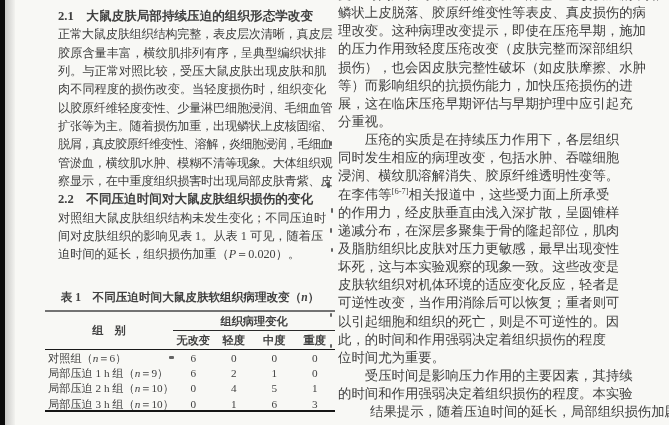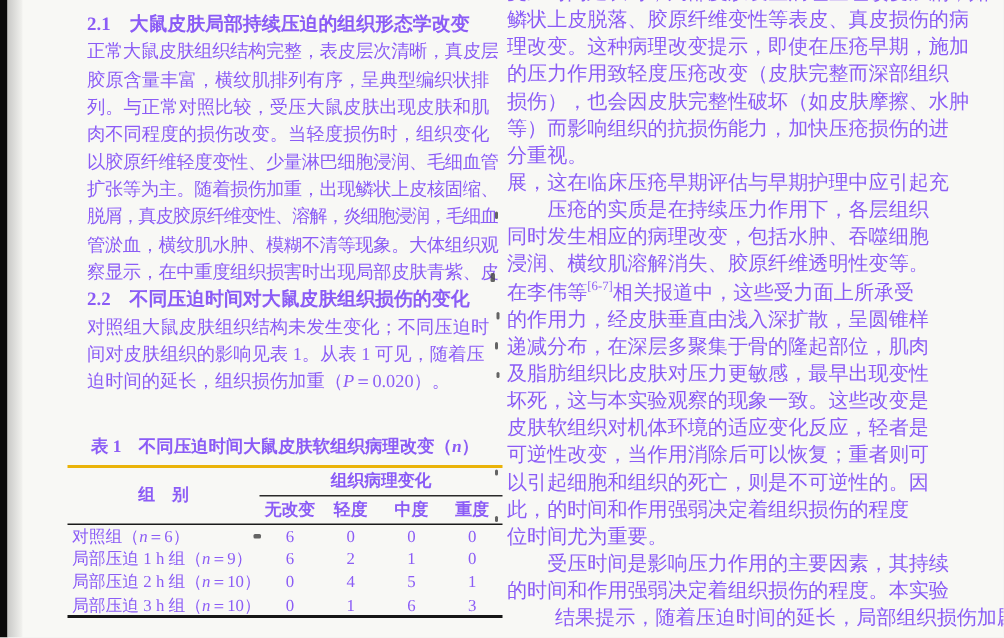--- a/index.html
+++ b/index.html
@@ -1,32 +1,32 @@
 <!DOCTYPE html>
 <html><head>
 <meta charset="utf-8">
 <style>
   html,body{margin:0;padding:0;}
   body{width:669px;height:425px;position:relative;background:#e9e9e7;}
   .page{position:absolute;left:0;top:0;width:669px;height:425px;overflow:hidden;
-        background:#f8f8f5;font-family:"Liberation Serif","DejaVu Serif",serif;color:#8b5cf6;}
+        background:#f8f8f5;font-family:"Liberation Serif","DejaVu Serif",serif;color:#404040;}
   .leftbar{position:absolute;left:0;top:0;width:5px;height:425px;background:#0a0a0a;}
   .edge{position:absolute;left:5px;top:0;width:10px;height:425px;
         background:linear-gradient(90deg,#c9c9c7,#f2f2ef);}
   .col{position:absolute;}
   .ln{position:relative;white-space:nowrap;}
   #left-col .ln{height:18.35px;line-height:18.35px;font-size:12.2px;}
   #right-col .ln{height:18.15px;line-height:18.15px;font-size:13.4px;}
   #left-col .ln.h,#right-col .ln.h{font-weight:bold;font-size:12.6px;}
   sup{font-size:8.5px;line-height:0;text-align:center;}
   i{font-style:italic;font-family:"Liberation Serif","DejaVu Serif",serif;}
   .t-title{position:absolute;left:45px;top:291px;width:290px;text-align:center;
            font-weight:bold;font-size:11.6px;line-height:13px;}
   .t-box{position:absolute;left:45px;top:310px;width:290px;height:98px;
-         border-top:2px solid #eab308;border-bottom:2px solid #161616;font-size:11.2px;}
+         border-top:2px solid #737373;border-bottom:2px solid #161616;font-size:11.2px;}
   .t-group{position:absolute;left:128px;top:2px;width:162px;text-align:center;font-weight:bold;line-height:15px;}
   .t-halfrule{position:absolute;left:128px;top:18px;width:162px;height:1px;background:#2a2a2a;}
   .t-rowhead{position:absolute;left:0;top:10px;width:128px;text-align:center;font-weight:bold;line-height:16px;}
   .t-subs{position:absolute;left:128px;top:20px;width:162px;display:flex;}
   .t-subs span{flex:1;text-align:center;font-weight:bold;line-height:16px;}
   .t-sep{position:absolute;left:0;top:36.5px;width:290px;height:1.5px;background:#1a1a1a;}
   .t-body{position:absolute;left:0;top:39px;width:290px;}
   .trow{display:flex;height:15.2px;line-height:15.2px;}
   .t-label{width:128px;padding-left:3px;box-sizing:border-box;white-space:nowrap;}
   .t-val{flex:1;text-align:center;}
@@ -102,22 +102,22 @@
     </div>
   </div>
 
   <div class="col" id="right-col" style="left:338px;top:-14px;width:322px;">
       <div class="ln j" style="letter-spacing: 0px;">受压时间延长时，局部皮肤发生病理生理改变加剧，如</div>
       <div class="ln j" style="letter-spacing: 0px;">鳞状上皮脱落、胶原纤维变性等表皮、真皮损伤的病</div>
       <div class="ln j" style="letter-spacing: 0px;">理改变。这种病理改变提示，即使在压疮早期，施加</div>
       <div class="ln j" style="letter-spacing: 0px;">的压力作用致轻度压疮改变（皮肤完整而深部组织</div>
       <div class="ln j" style="letter-spacing: 0px;">损伤），也会因皮肤完整性破坏（如皮肤摩擦、水肿</div>
       <div class="ln j" style="letter-spacing: 0px;">等）而影响组织的抗损伤能力，加快压疮损伤的进</div>
+      <div class="ln j" style="letter-spacing: 0px;">展，这在临床压疮早期评估与早期护理中应引起充</div>
       <div class="ln">分重视。</div>
-      <div class="ln j" style="letter-spacing: 0px;">展，这在临床压疮早期评估与早期护理中应引起充</div>
       <div class="ln j" style="letter-spacing: 0px;">　　压疮的实质是在持续压力作用下，各层组织</div>
       <div class="ln j" style="letter-spacing: 0px;">同时发生相应的病理改变，包括水肿、吞噬细胞</div>
       <div class="ln j" style="letter-spacing: 0px;">浸润、横纹肌溶解消失、胶原纤维透明性变等。</div>
       <div class="ln j" style="letter-spacing: 0px;">在李伟等<sup>[6-7]</sup>相关报道中，这些受力面上所承受</div>
       <div class="ln j" style="letter-spacing: 0px;">的作用力，经皮肤垂直由浅入深扩散，呈圆锥样</div>
       <div class="ln j" style="letter-spacing: 0px;">递减分布，在深层多聚集于骨的隆起部位，肌肉</div>
       <div class="ln j" style="letter-spacing: 0px;">及脂肪组织比皮肤对压力更敏感，最早出现变性</div>
       <div class="ln j" style="letter-spacing: 0px;">坏死，这与本实验观察的现象一致。这些改变是</div>
       <div class="ln j" style="letter-spacing: 0px;">皮肤软组织对机体环境的适应变化反应，轻者是</div>
       <div class="ln j" style="letter-spacing: 0px;">可逆性改变，当作用消除后可以恢复；重者则可</div>

